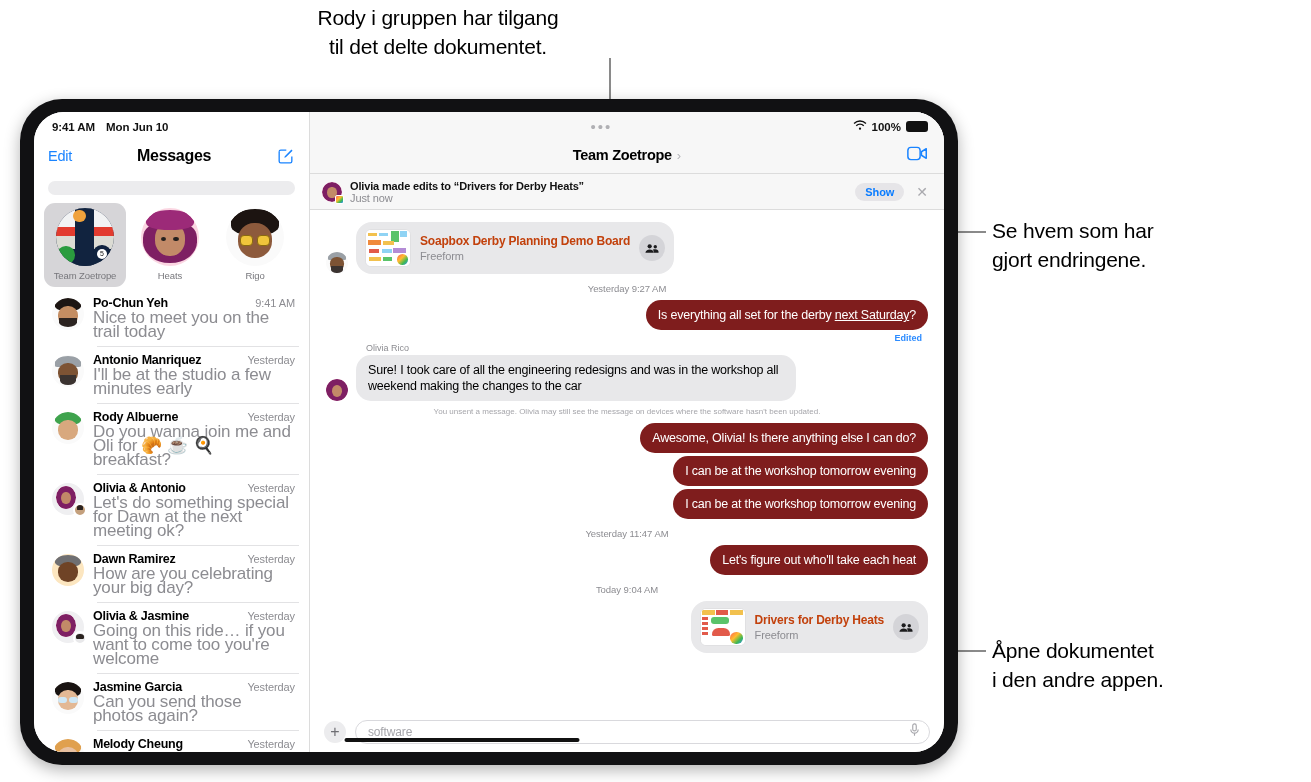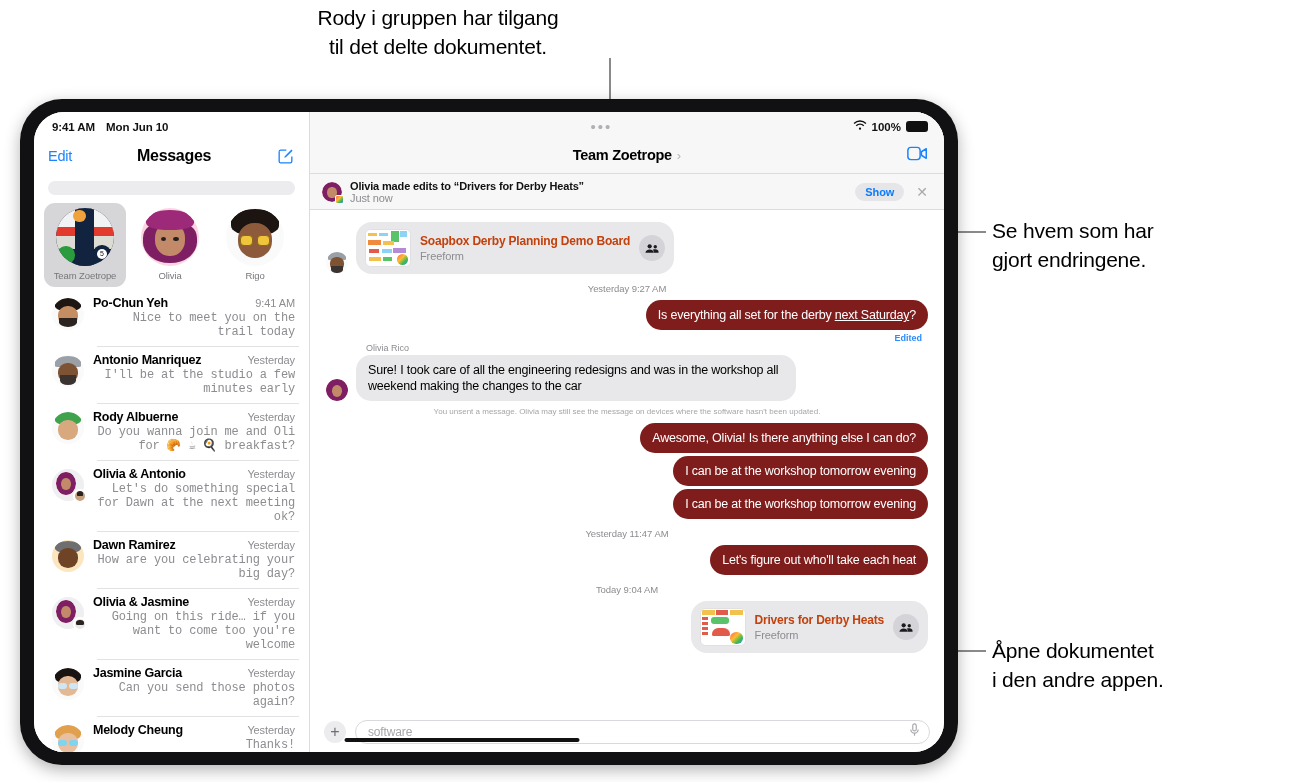--- a/index.html
+++ b/index.html
@@ -79,35 +79,34 @@
   .story-name {
     font-size: 9.5px; color: #77777c; letter-spacing: -0.1px;
     white-space: nowrap; overflow: hidden;
   }
 
   
   .convos { flex: 1; overflow: hidden; padding-top: 2px; }
   .convo {
     display: flex; gap: 9px; padding: 7px 14px 7px 18px;
     position: relative;
-    text-align: right;
   }
   .convo + .convo::before {
     content: ""; position: absolute; left: 63px; right: 10px; top: 0;
     height: 1px; background: #e2e2e4;
   }
   .convo-av {
     width: 32px; height: 32px; border-radius: 50%; flex: 0 0 32px;
     position: relative; overflow: visible; margin-top: 2px;
   }
   .convo-body { flex: 1; min-width: 0; }
   .convo-top { display: flex; justify-content: space-between; align-items: baseline; gap: 6px; }
   .convo-name { font-size: 12.5px; font-weight: bold; color: #000; letter-spacing: -0.25px; white-space: nowrap; }
   .convo-time { font-size: 11px; color: #8c8c91; letter-spacing: -0.1px; white-space: nowrap; }
-  .convo-prev { font-size: 12px; color: #8c8c91; line-height: 14px; letter-spacing: -0.15px; margin-top: 1px; font-family: Liberation Mono, monospace; }
+  .convo-prev { font-size: 17px; color: #8c8c91; line-height: 14px; letter-spacing: -0.15px; margin-top: 1px; }
 
   
   #chat { flex: 1; display: flex; flex-direction: column; background: #fff; min-width: 0; }
   .chat-status {
     height: 25px; display: flex; align-items: center; justify-content: space-between;
     padding: 4px 16px 0 0; background: #f7f7f7;
   }
   .dots { flex: 1; text-align: center; color: #b0b0b4; font-size: 15px; letter-spacing: 2px; line-height: 10px; padding-left: 40px;}
   .sb-right { display: flex; align-items: center; gap: 5px; font-size: 11.5px; font-weight: bold; color: #111; }
   .battery { width: 22px; height: 11px; border-radius: 3px; background: #111; }
@@ -278,21 +277,21 @@
           <div class="story">
             <div class="story-av" style="background:#fbd6e2;">
               <div class="memoji">
                 <div class="m-hair2" style="background:#7e1f63;"></div>
                 <div class="m-face" style="background:#c28a68; left:24%; top:26%; width:52%; height:56%;"></div>
                 <div class="m-hair" style="background:#9c2a78; height:34%;"></div>
                 <div class="m-eye" style="left:34%;"></div>
                 <div class="m-eye" style="left:56%;"></div>
               </div>
             </div>
-            <div class="story-name">Olivia</div>
+            <div class="story-name">Heats</div>
           </div>
           <div class="story">
             <div class="story-av" style="background:#fafafa;">
               <div class="memoji">
                 <div class="m-hair" style="background:#1c1411; top:2%; height:44%;"></div>
                 <div class="m-face" style="background:#8d5a3c; left:20%; top:26%; width:60%; height:60%;"></div>
                 <div style="position:absolute;left:24%;top:46%;width:22%;height:20%;background:#f0c53b;border:1.5px solid #8a6a10;border-radius:4px;"></div>
                 <div style="position:absolute;left:54%;top:46%;width:22%;height:20%;background:#f0c53b;border:1.5px solid #8a6a10;border-radius:4px;"></div>
               </div>
             </div>

